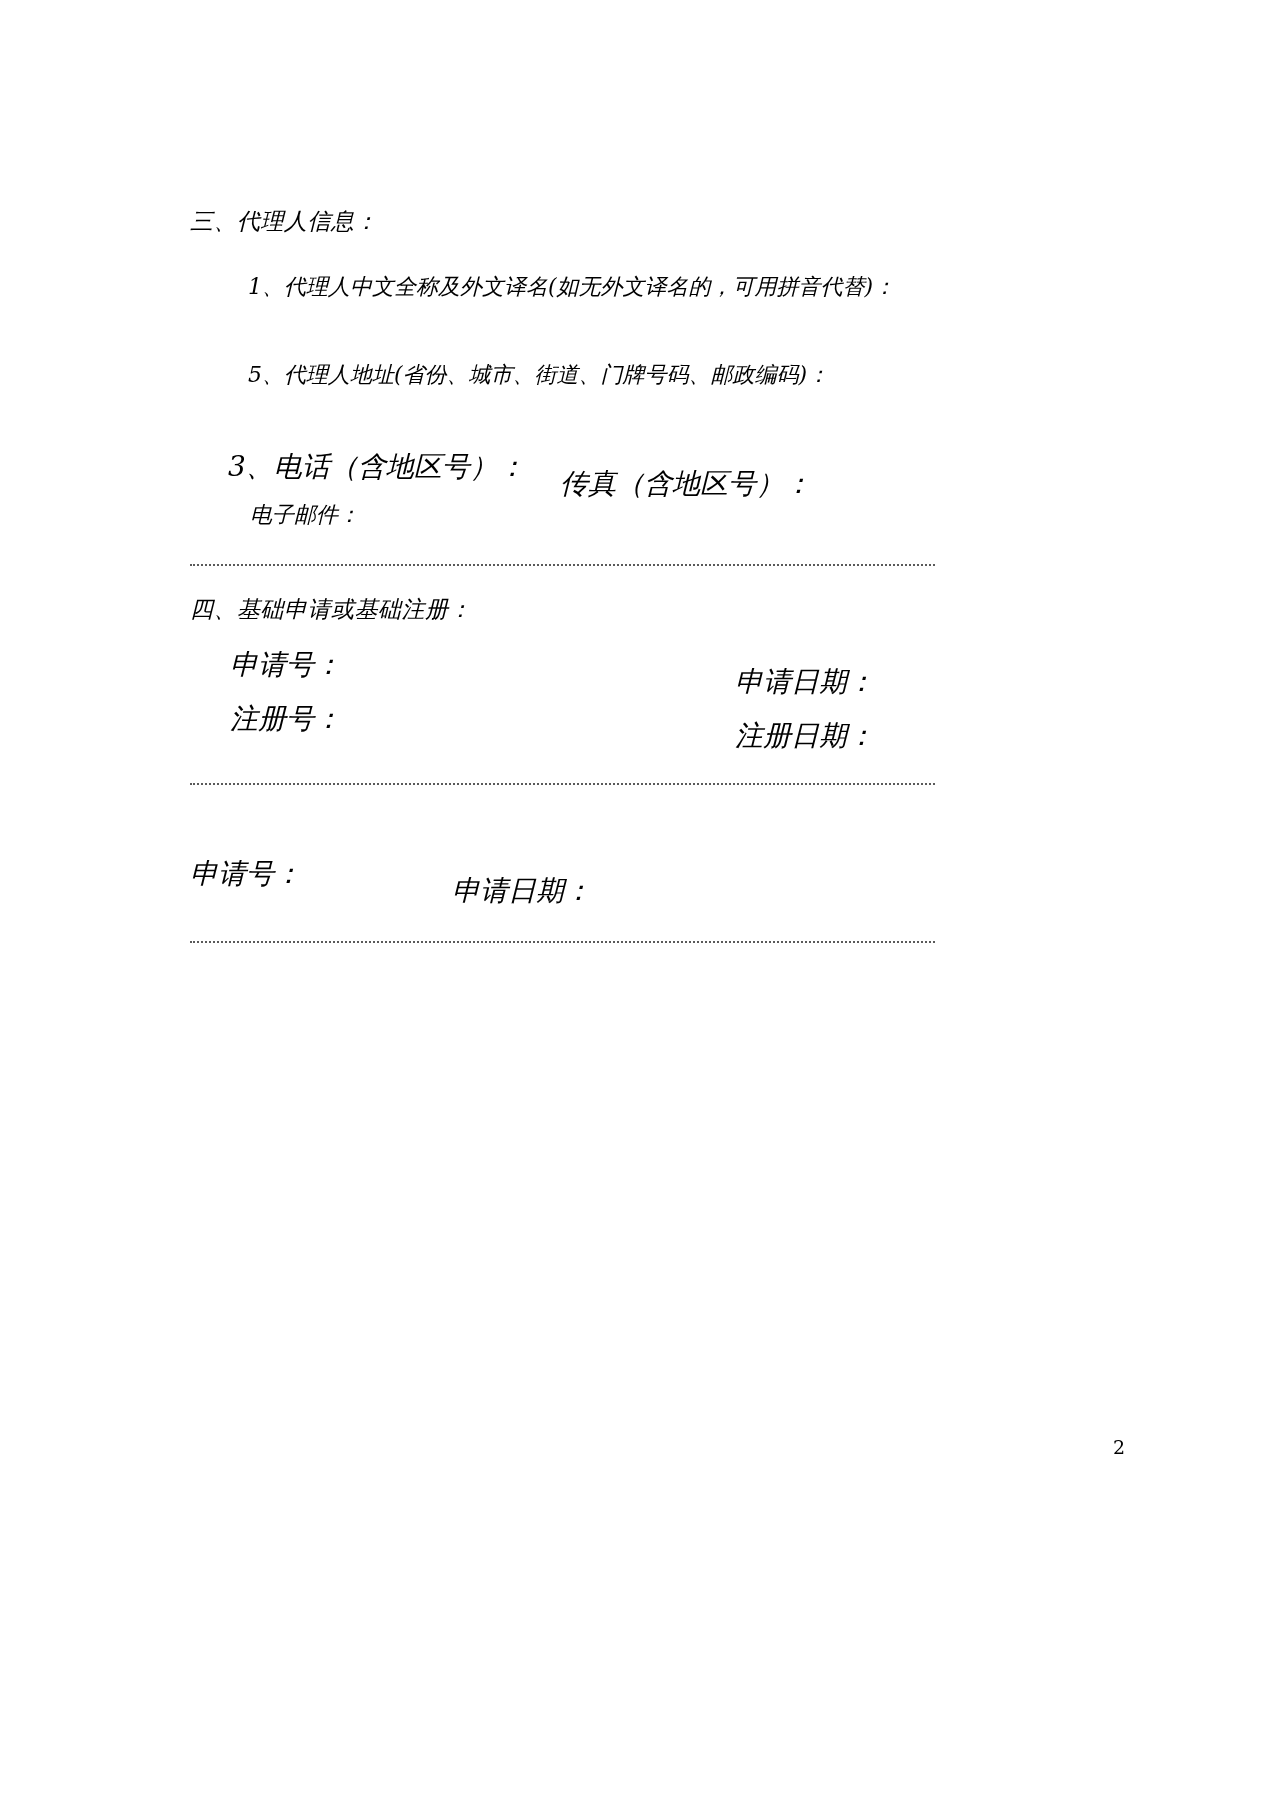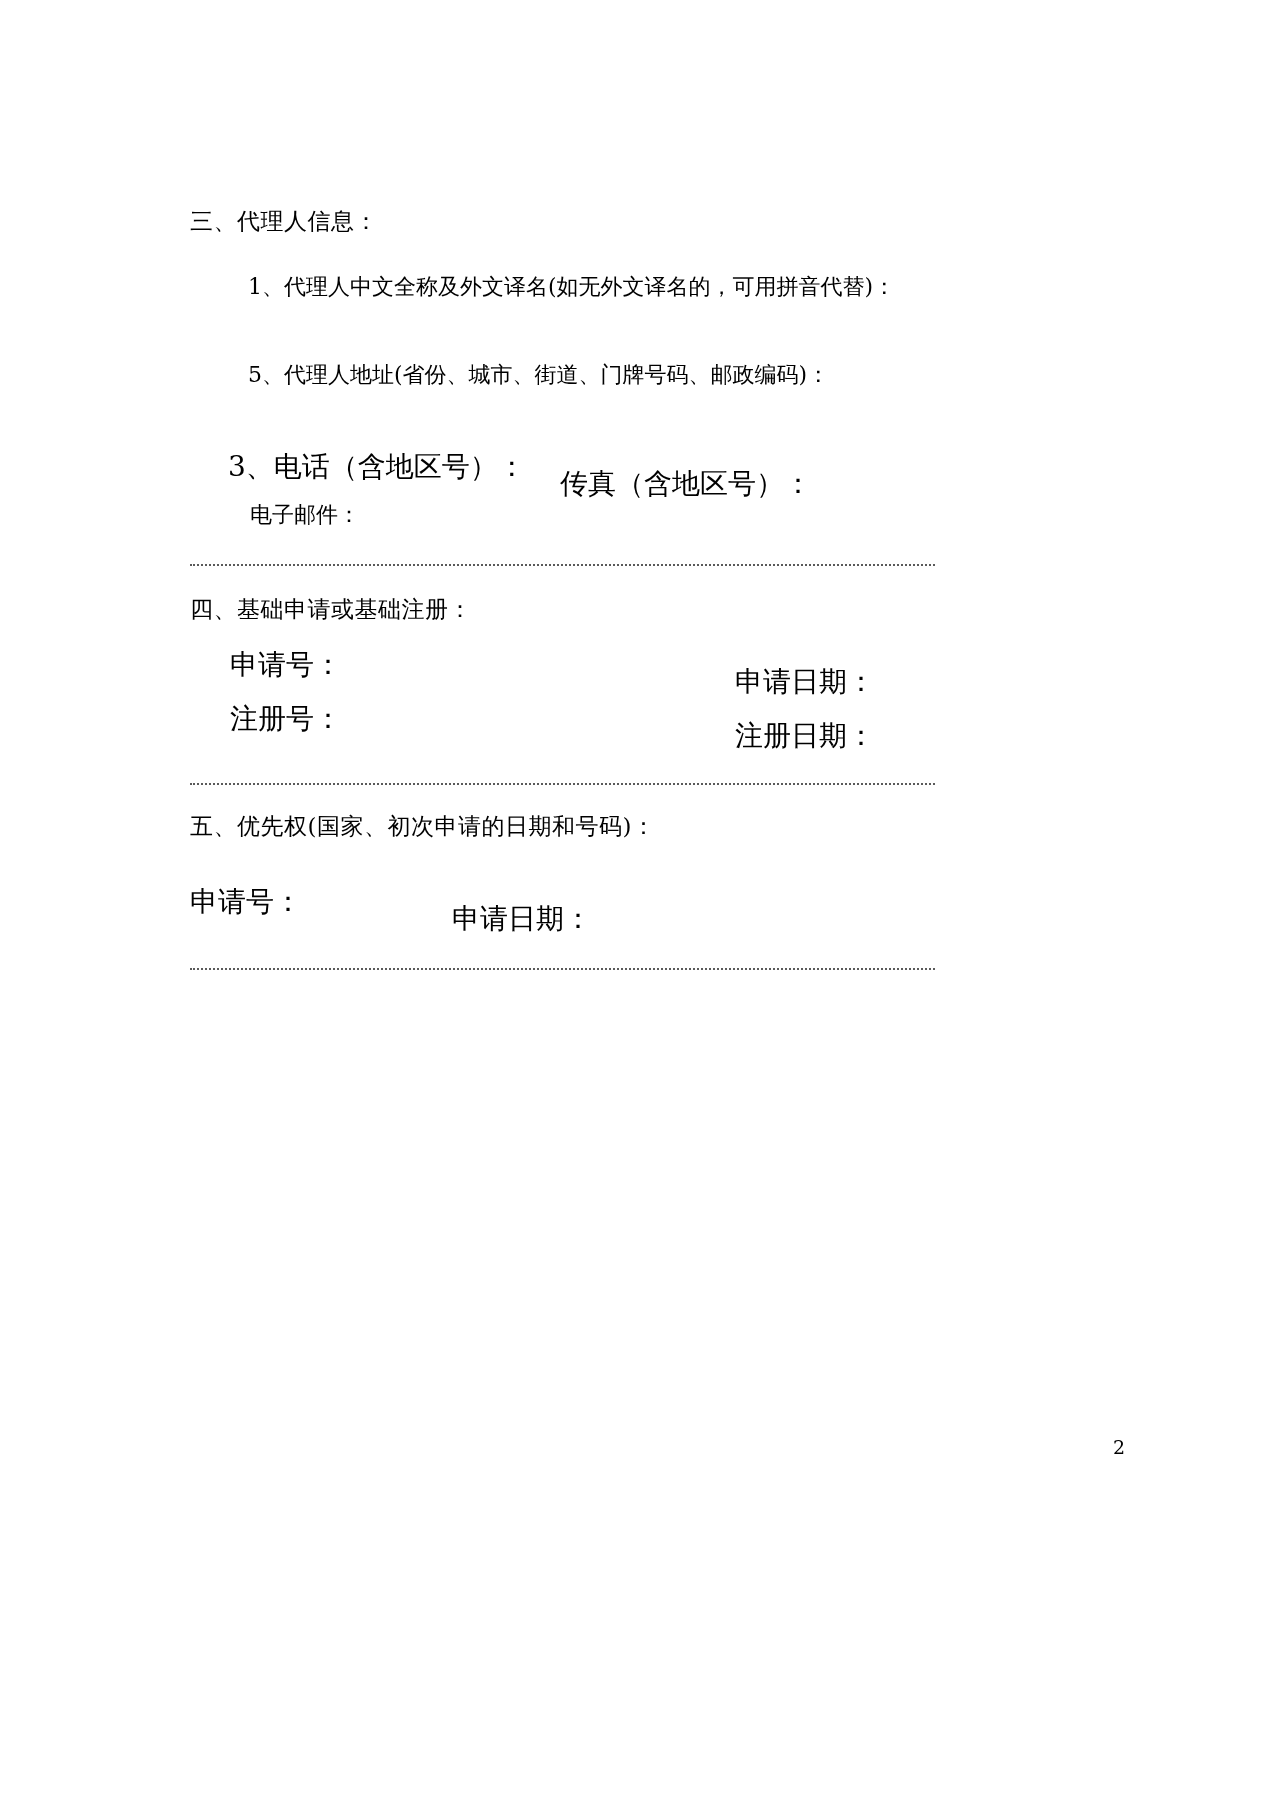--- a/index.html
+++ b/index.html
@@ -19,20 +19,21 @@
     margin: 0 auto;
     background: #ffffff;
     overflow: hidden;
   }
   
   .content {
     position: absolute;
     left: 190px;
     top: 0;
     width: 745px;
+    font-style: italic;
   }
 
   .section-heading {
     font-size: 23px;
     line-height: 1.2;
     letter-spacing: 0.5px;
     white-space: nowrap;
   }
   .line {
     font-size: 22px;
@@ -151,21 +152,20 @@
       <span>注册号：</span>
       <span class="col-right" style="left:545px">注册日期：</span>
     </div>
 
     <div class="spacer-lg" style="height:48px"></div>
 
     <hr class="divider">
 
     <div class="spacer-sm" style="height:28px"></div>
 
-    <div class="section-heading">五、优先权(国家、初次申请的日期和号码)：</div>
 
     <div class="spacer-sm" style="height:22px"></div>
 
 
     <div class="spacer-sm" style="height:22px"></div>
 
     <div class="row">
       <span>申请号：</span>
       <span class="col-right" style="left:262px">申请日期：</span>
     </div>

